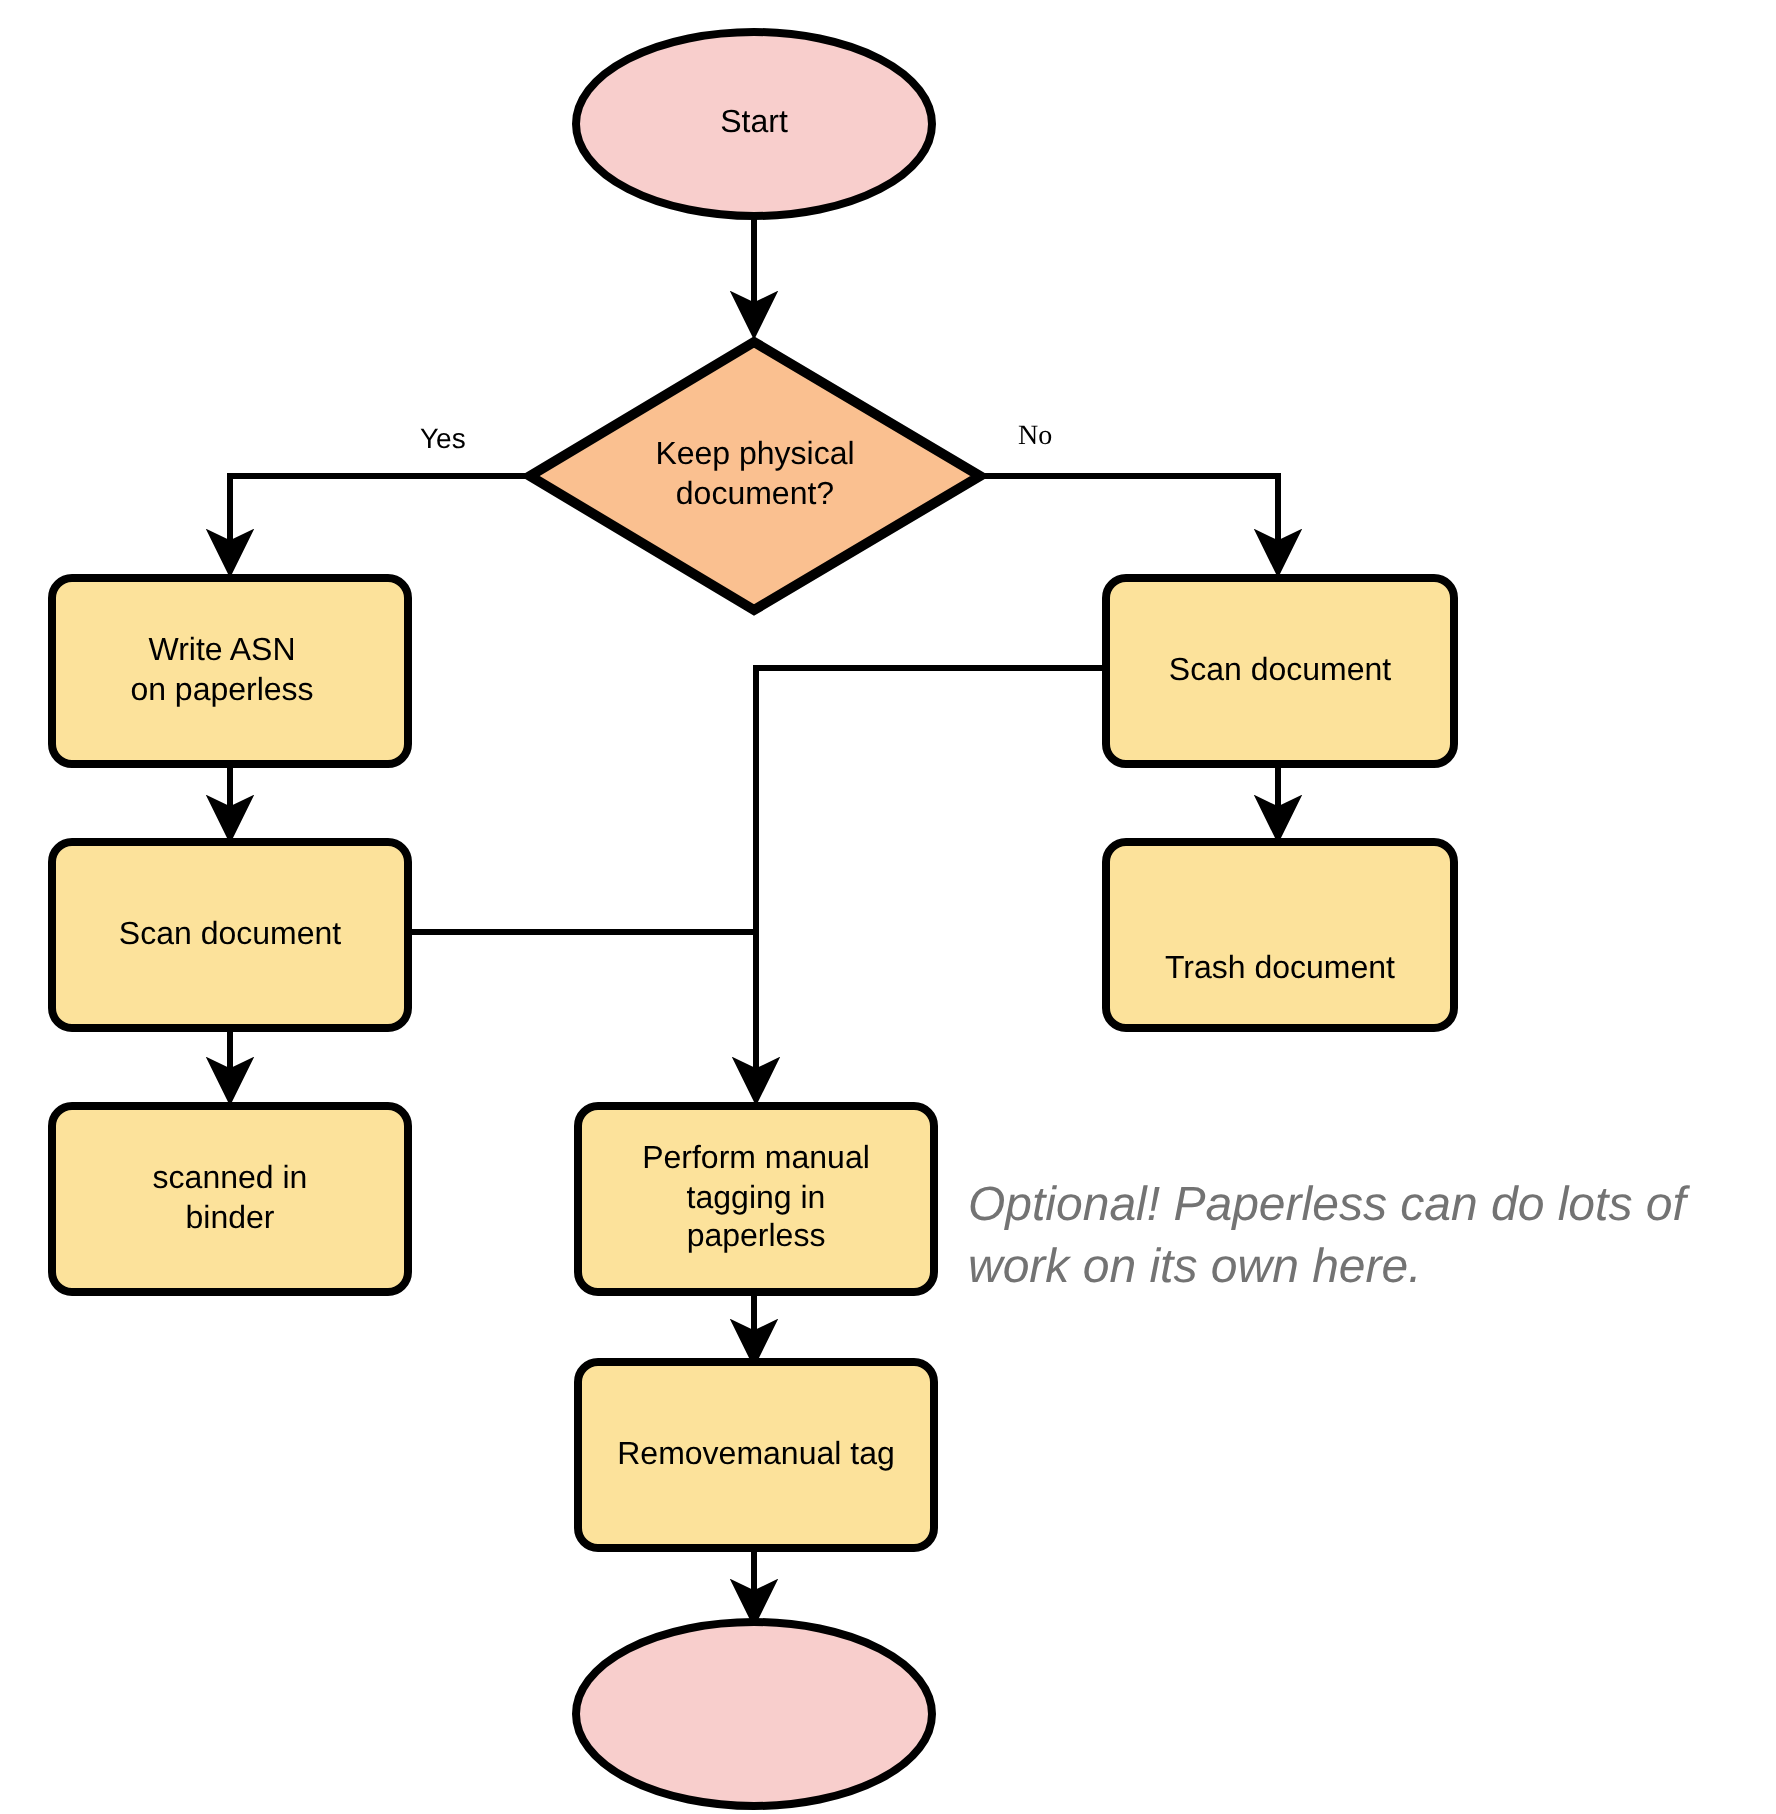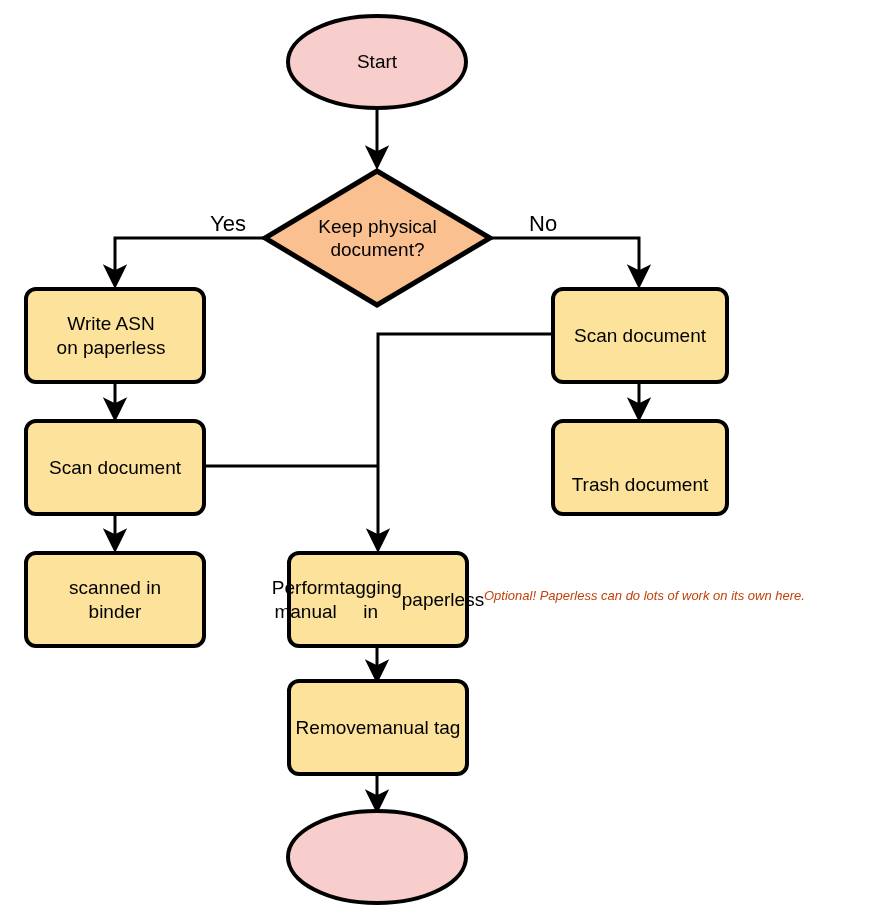--- a/index.html
+++ b/index.html
@@ -1,30 +1,30 @@
 <!DOCTYPE html>
 <html><head>
 <meta charset="utf-8">
 <style>
   html,body{margin:0;padding:0;background:#ffffff;}
   body{width:888px;height:907px;font-family:"Liberation Sans",sans-serif;}
   #canvas{position:relative;width:888px;height:907px;overflow:hidden;background:#fff;}
   svg#flow{position:absolute;left:0;top:0;width:888px;height:907px;}
   .edge-label{
     position:absolute;font-family:"Liberation Sans",sans-serif;
-    font-size:22px;color:#000;white-space:nowrap;
+    font-size:14px;color:#000;white-space:nowrap;
   }
   .node-label{
     position:absolute;display:flex;align-items:center;justify-content:center;
     text-align:center;font-family:"Liberation Sans",sans-serif;
-    font-size:19px;color:#000;line-height:1.22;pointer-events:none;
+    font-size:16px;color:#000;line-height:1.22;pointer-events:none;
   }
   .note{
     position:absolute;font-family:"Liberation Sans",sans-serif;
-    font-style:italic;font-size:13px;color:#c2410c;line-height:1.28;
+    font-style:italic;font-size:24px;color:#737373;line-height:1.28;
   }
 </style>
 </head>
 <body>
 
 <div id="canvas">
 
   <svg id="flow" viewBox="0 0 888 907">
     <defs>
       <marker id="arrow" viewBox="0 0 12 12" refX="9.2" refY="6" markerWidth="9" markerHeight="9" orient="auto-start-reverse">
@@ -100,34 +100,34 @@
   </div>
 
   <div class="node-label" style="left:553px;top:289px;width:174px;height:93px;">
     <span>Scan document</span>
   </div>
 
   <div class="node-label" style="left:553px;top:438px;width:174px;height:93px;">
     <span>Trash document</span>
   </div>
 
-  <div class="node-label" style="left:289px;top:553px;width:178px;height:93px;flex-direction:row;">
+  <div class="node-label" style="left:289px;top:553px;width:178px;height:93px;flex-direction:column;">
     <span>Perform manual</span>
     <span>tagging in</span>
     <span>paperless</span>
   </div>
 
   <div class="node-label" style="left:289px;top:681px;width:178px;height:93px;flex-direction:row;">
     <span>Remove</span>
     <span>manual tag</span>
   </div>
 
 
   <div class="edge-label" style="left:210px;top:211px;">Yes</div>
 
-  <div class="edge-label" style="left:529px;top:211px;">No</div>
+  <div class="edge-label" style="left:509px;top:211px;font-family:Liberation Serif, serif;">No</div>
 
   <div class="note" style="left:484px;top:588px;width:400px;">
     <span>Optional! Paperless can do lots of work on</span>
     <span>its own here.</span>
   </div>
 
 </div>
 
 </body></html>

